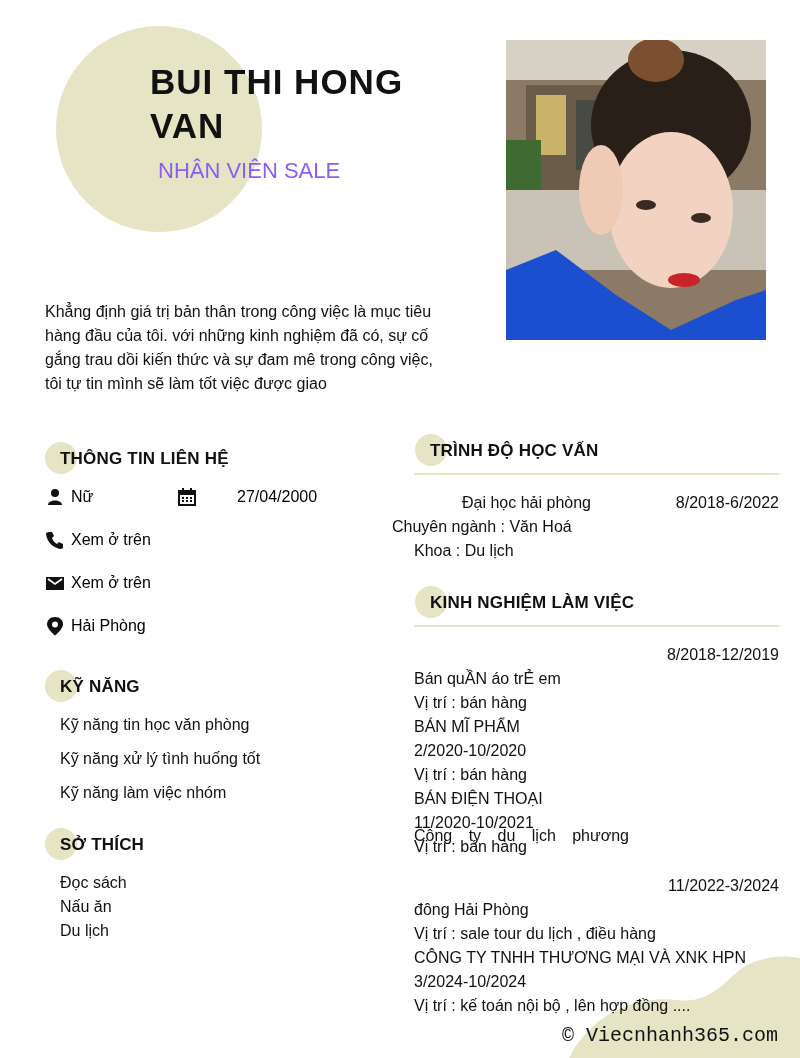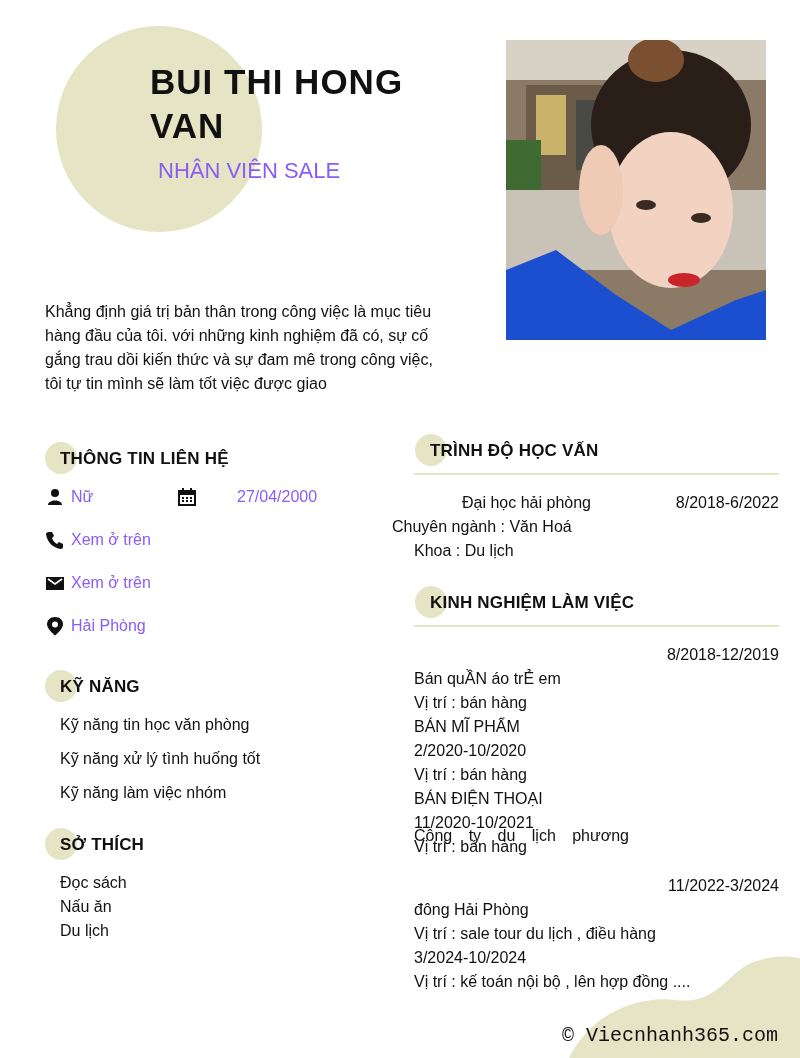--- a/index.html
+++ b/index.html
@@ -15,21 +15,21 @@
   .photo { position: absolute; left: 506px; top: 40px; width: 260px; height: 300px; overflow: hidden; background: #7a6a55; }
   .photo svg { width: 100%; height: 100%; display: block; }
 
   .objective { position: absolute; left: 45px; top: 300px; width: 420px; font-size: 16px; line-height: 24px; color: #111; }
 
   .section-head { position: absolute; font-size: 17px; font-weight: bold; color: #111; letter-spacing: 0.2px; }
   .section-head .dot { position: absolute; left: -15px; top: -7px; width: 32px; height: 32px; border-radius: 50%; background: #e5e4c4; z-index: 0; }
   .section-head .txt { position: relative; z-index: 1; }
   .rule { position: absolute; left: 414px; width: 365px; height: 2px; background: #e5e4c4; }
 
-  .contact-row { position: absolute; display: flex; align-items: center; font-size: 16px; color: #8b5cf6; }
+  .contact-row { position: absolute; display: flex; align-items: center; font-size: 16px; color: #000000; }
   .contact-row svg { width: 20px; height: 20px; margin-right: 6px; flex: 0 0 auto; }
 
   .list-line { position: absolute; font-size: 16px; line-height: 24px; color: #111; }
 
   .r-text { position: absolute; font-size: 16px; line-height: 24px; color: #111; }
   .r-date { position: absolute; right: 21px; font-size: 16px; line-height: 24px; color: #111; text-align: right; }
   .justify-line { position: absolute; left: 414px; width: 215px; font-size: 16px; line-height: 24px; display: flex; justify-content: space-between; }
 
   .copyright { position: absolute; right: 22px; top: 1024px; font-family: "Liberation Mono", "DejaVu Sans Mono", monospace; font-size: 20px; color: #111; z-index: 2; }
 </style>
@@ -170,17 +170,18 @@
   <span>Công</span>
   <span>ty</span>
   <span>du</span>
   <span>lịch</span>
   <span>phương</span>
 </div>
 <div class="r-date" style="top:874px;">11/2022-3/2024</div>
 <div class="r-text" style="left:414px; top:898px; z-index:1;">
   <div>đông Hải Phòng</div>
   <div>Vị trí : sale tour du lịch , điều hàng</div>
+  <div>CÔNG TY TNHH THƯƠNG MẠI VÀ XNK HPN</div>
   <div>3/2024-10/2024</div>
   <div>Vị trí : kế toán nội bộ , lên hợp đồng ....</div>
 </div>
 
 <div class="copyright">© Viecnhanh365.com</div>
 
 </body></html>

